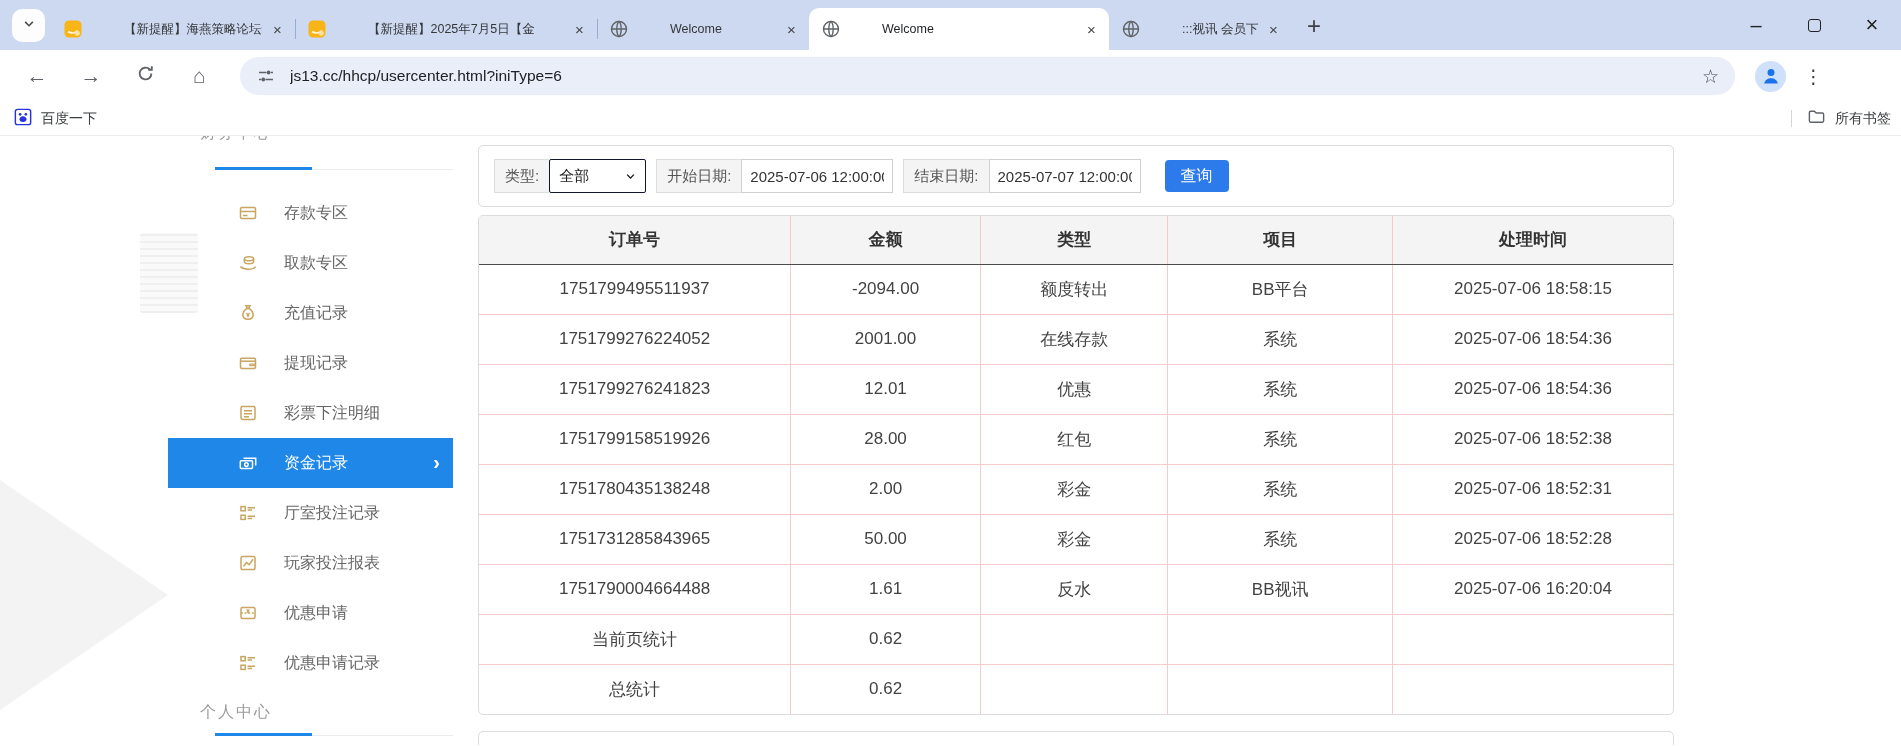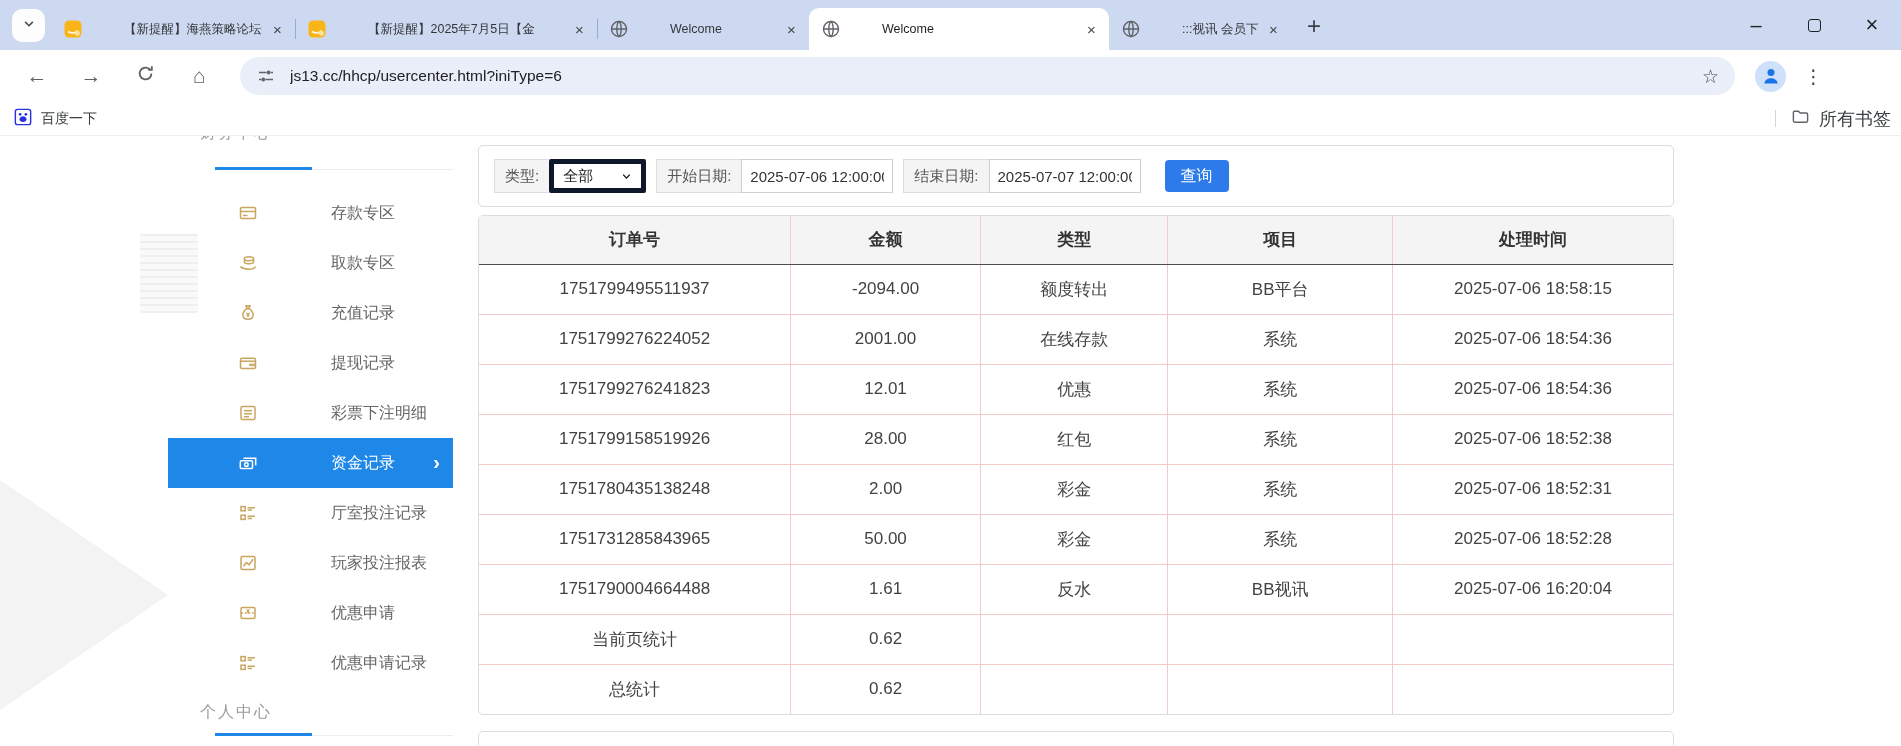--- a/index.html
+++ b/index.html
@@ -65,60 +65,60 @@
   }
   .avatar svg{width:20px;height:20px;margin-top:3px;}
   .kebab{font-size:19px;color:#3c4043;margin:0 18px 0 18px;cursor:pointer;flex:none;}
   
   .bookmarksbar{height:34px;background:#fff;border-bottom:1px solid #ededed;display:flex;align-items:center;padding:0 10px 0 14px;}
   .bookmark{display:flex;align-items:center;gap:9px;font-size:14px;color:#3c4043;cursor:pointer;}
   .bookmark svg{width:18px;height:18px;}
   .bm-right{margin-left:auto;display:flex;align-items:center;gap:9px;}
   .bm-divider{width:1px;height:17px;background:#d5d5d5;margin-right:6px;}
   .bm-right svg{width:19px;height:19px;}
-  .bm-right .bm-label{font-size:18px;color:#3c4043;cursor:pointer;white-space:nowrap;}
+  .bm-right .bm-label{font-size:14px;color:#3c4043;cursor:pointer;white-space:nowrap;}
   
   .page{position:relative;height:609px;background:#fff;overflow:hidden;}
   .watermark-tri{
     position:absolute;left:0;top:344px;width:0;height:0;
     border-top:115px solid transparent;border-bottom:115px solid transparent;
     border-left:168px solid #f3f3f3;
   }
   .texture{
     position:absolute;left:140px;top:97px;width:58px;height:80px;border-radius:3px;opacity:.8;
     background:repeating-linear-gradient(0deg,#ebebeb 0 2px,#f8f8f8 2px 7px);
   }
   
   .sidebar{position:absolute;left:168px;top:0;width:285px;height:100%;}
   .side-heading{position:absolute;left:32px;font-size:16px;color:#9b9b9b;letter-spacing:2px;}
   .heading-accent{position:absolute;left:47px;width:97px;height:3px;background:var(--accent,#1e87e8);z-index:2;}
   .heading-rule{position:absolute;left:47px;right:0;height:1px;background:#ececec;z-index:1;}
   .menu{position:absolute;top:52px;left:0;width:100%;}
   .menu-item{
     position:relative;height:50px;display:flex;align-items:center;padding-left:70px;
-    font-size:16px;color:#666;cursor:pointer;gap:47px;
+    font-size:16px;color:#666;cursor:pointer;
   }
   .menu-icon{width:20px;height:20px;margin-right:26px;color:var(--gold,#c9a55f);flex:none;}
   .menu-icon svg{width:20px;height:20px;}
   .menu-item.active{background:var(--accent,#1e87e8);color:#fff;}
   .menu-item.active .menu-icon{color:#fff;}
   .menu-chev{position:absolute;right:13px;top:50%;transform:translateY(-54%);font-size:20px;color:#fff;font-weight:bold;}
   
   .main{position:absolute;left:478px;top:0;width:1196px;height:100%;}
   .filter-panel{
     position:absolute;top:9px;left:0;right:0;height:62px;border:1px solid #ddd;border-radius:5px;
     display:flex;align-items:center;padding:0 15px;background:#fff;
   }
   .fgroup{display:flex;align-items:center;margin-right:10px;}
   .addon{
     background:#f4f4f4;border:1px solid #ddd;border-right:none;height:34px;display:flex;align-items:center;
     padding:0 10px;font-size:15px;color:#555;white-space:nowrap;
   }
   .select-box{
-    width:97px;height:34px;border:5px solid #0f172a;border-radius:2px;background:#fff;
+    width:97px;height:34px;border:1px solid #0f172a;border-radius:2px;background:#fff;
     display:flex;align-items:center;justify-content:space-between;padding:0 9px;font-size:15px;color:#222;cursor:pointer;
   }
   .select-box svg{width:11px;height:11px;}
   .date-input{
     width:152px;height:34px;border:1px solid #d0d0d0;background:#fff;font-size:15px;color:#333;
     padding:0 8px;font-family:inherit;outline:none;
   }
   .btn-search{
     margin-left:14px;height:32px;padding:0 16px;background:var(--btn-blue,#2d7bea);color:#fff;
     border:none;border-radius:4px;font-size:16px;font-family:inherit;cursor:pointer;

